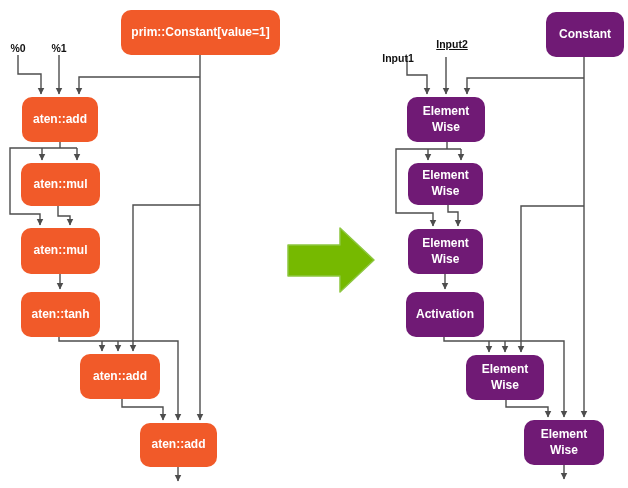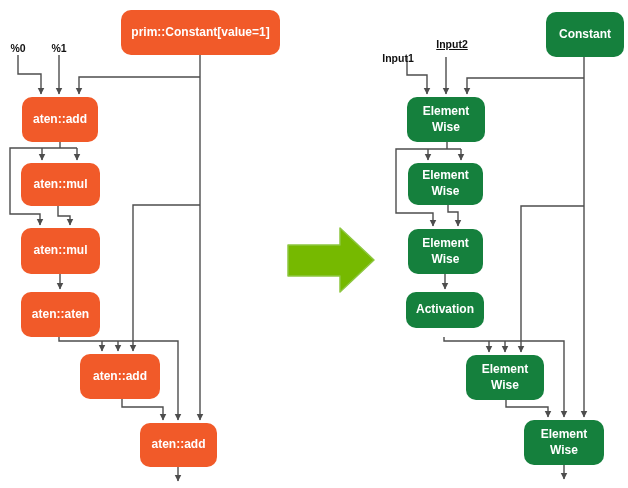--- a/index.html
+++ b/index.html
@@ -19,21 +19,21 @@
     align-items:center;justify-content:center;
     color:#ffffff;
     font-size:12px;font-weight:700;line-height:1.3;
     text-align:center;
     z-index:2;
     box-sizing:border-box;
     padding:2px;
     white-space:nowrap;
   }
   .node.orange{background:#F15A29;}
-  .node.green{background:#15803d;}
+  .node.green{background:#701a75;}
   .flow-label{
     position:absolute;
     transform:translateX(-50%);
     font-size:10.5px;font-weight:700;
     color:#111111;
     white-space:nowrap;
     z-index:2;
   }
 </style>
 </head>
@@ -87,21 +87,21 @@
       <div class="node orange" style="left: 22px; top: 97px; width: 76px; height: 45px;">
         <span>aten::add</span>
       </div>
       <div class="node orange" style="left: 21px; top: 163px; width: 79px; height: 43px;">
         <span>aten::mul</span>
       </div>
       <div class="node orange" style="left: 21px; top: 228px; width: 79px; height: 46px;">
         <span>aten::mul</span>
       </div>
       <div class="node orange" style="left: 21px; top: 292px; width: 79px; height: 45px;">
-        <span>aten::aten</span>
+        <span>aten::tanh</span>
       </div>
       <div class="node orange" style="left: 80px; top: 354px; width: 80px; height: 45px;">
         <span>aten::add</span>
       </div>
       <div class="node orange" style="left: 140px; top: 423px; width: 77px; height: 44px;">
         <span>aten::add</span>
       </div>
       <div class="node green" style="left: 546px; top: 12px; width: 78px; height: 45px;">
         <span>Constant</span>
       </div>
@@ -110,21 +110,21 @@
         <span>Wise</span>
       </div>
       <div class="node green" style="left: 408px; top: 163px; width: 75px; height: 42px;">
         <span>Element</span>
         <span>Wise</span>
       </div>
       <div class="node green" style="left: 408px; top: 229px; width: 75px; height: 45px;">
         <span>Element</span>
         <span>Wise</span>
       </div>
-      <div class="node green" style="left: 406px; top: 292px; width: 78px; height: 36px; align-items: center;">
+      <div class="node green" style="left: 406px; top: 292px; width: 78px; height: 45px; align-items: center;">
         <span>Activation</span>
       </div>
       <div class="node green" style="left: 466px; top: 355px; width: 78px; height: 45px;">
         <span>Element</span>
         <span>Wise</span>
       </div>
       <div class="node green" style="left: 524px; top: 420px; width: 80px; height: 45px;">
         <span>Element</span>
         <span>Wise</span>
       </div>

